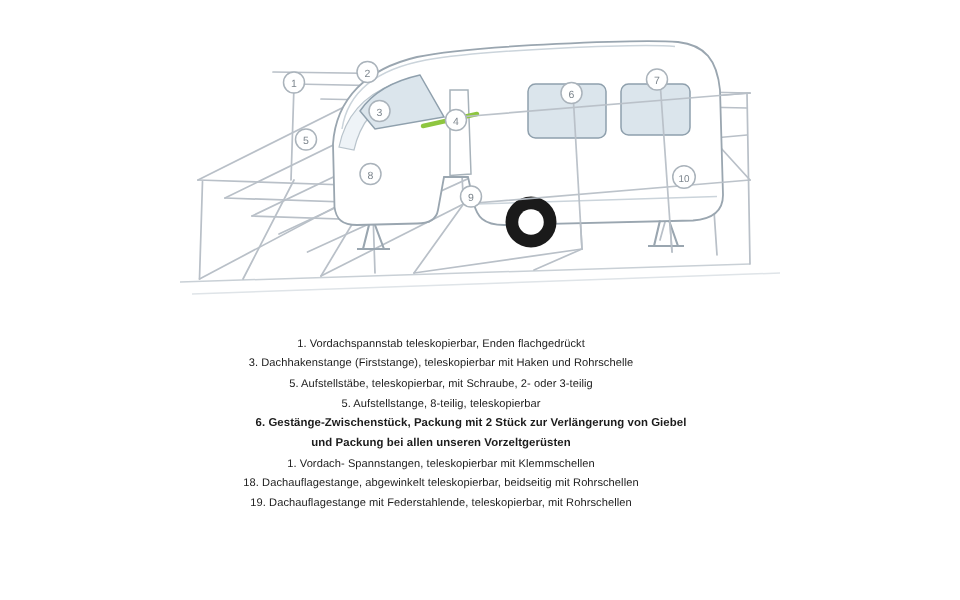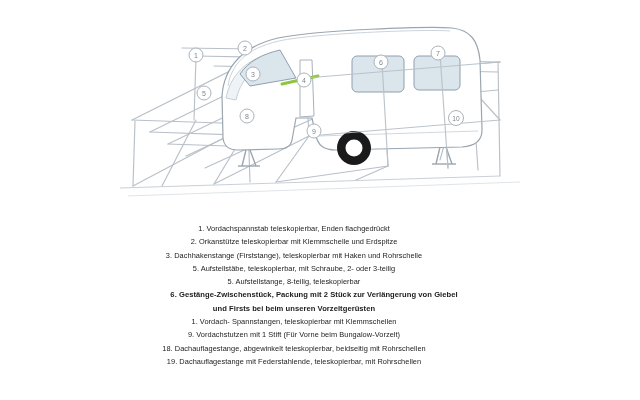--- a/index.html
+++ b/index.html
@@ -180,25 +180,23 @@
           <circle cx="456" cy="118" r="7.5" fill="#ffffff" stroke="#aab3bb" stroke-width="1"></circle>
           <text x="456" y="121" font-family="Liberation Sans, sans-serif" font-size="6.6" fill="#7d868e" text-anchor="middle">10</text>
         </g>
       </g>
 
     </svg>
   </div>
 
   <div id="legend">
     <div class="legend-line">1. Vordachspannstab teleskopierbar, Enden flachgedrückt</div>
-    <div class="legend-line">2. Orkanstütze teleskopierbar mit Klemmschelle und Erdspitze</div>
     <div class="legend-line">3. Dachhakenstange (Firststange), teleskopierbar mit Haken und Rohrschelle</div>
     <div class="legend-line">5. Aufstellstäbe, teleskopierbar, mit Schraube, 2- oder 3-teilig</div>
     <div class="legend-line">5. Aufstellstange, 8-teilig, teleskopierbar</div>
     <div class="legend-line bold">6. Gestänge-Zwischenstück,  Packung mit 2 Stück zur Verlängerung von Giebel</div>
-    <div class="legend-line bold-cont">und Firsts bei beim unseren Vorzeltgerüsten</div>
+    <div class="legend-line bold-cont">und Packung bei allen unseren Vorzeltgerüsten</div>
     <div class="legend-line">1. Vordach- Spannstangen, teleskopierbar mit Klemmschellen</div>
-    <div class="legend-line">9. Vordachstutzen mit 1 Stift (Für Vorne beim Bungalow-Vorzelt)</div>
     <div class="legend-line">18. Dachauflagestange, abgewinkelt teleskopierbar, beidseitig mit Rohrschellen</div>
     <div class="legend-line">19. Dachauflagestange mit Federstahlende, teleskopierbar, mit Rohrschellen</div>
   </div>
 
 </div>
 
 </body></html>

